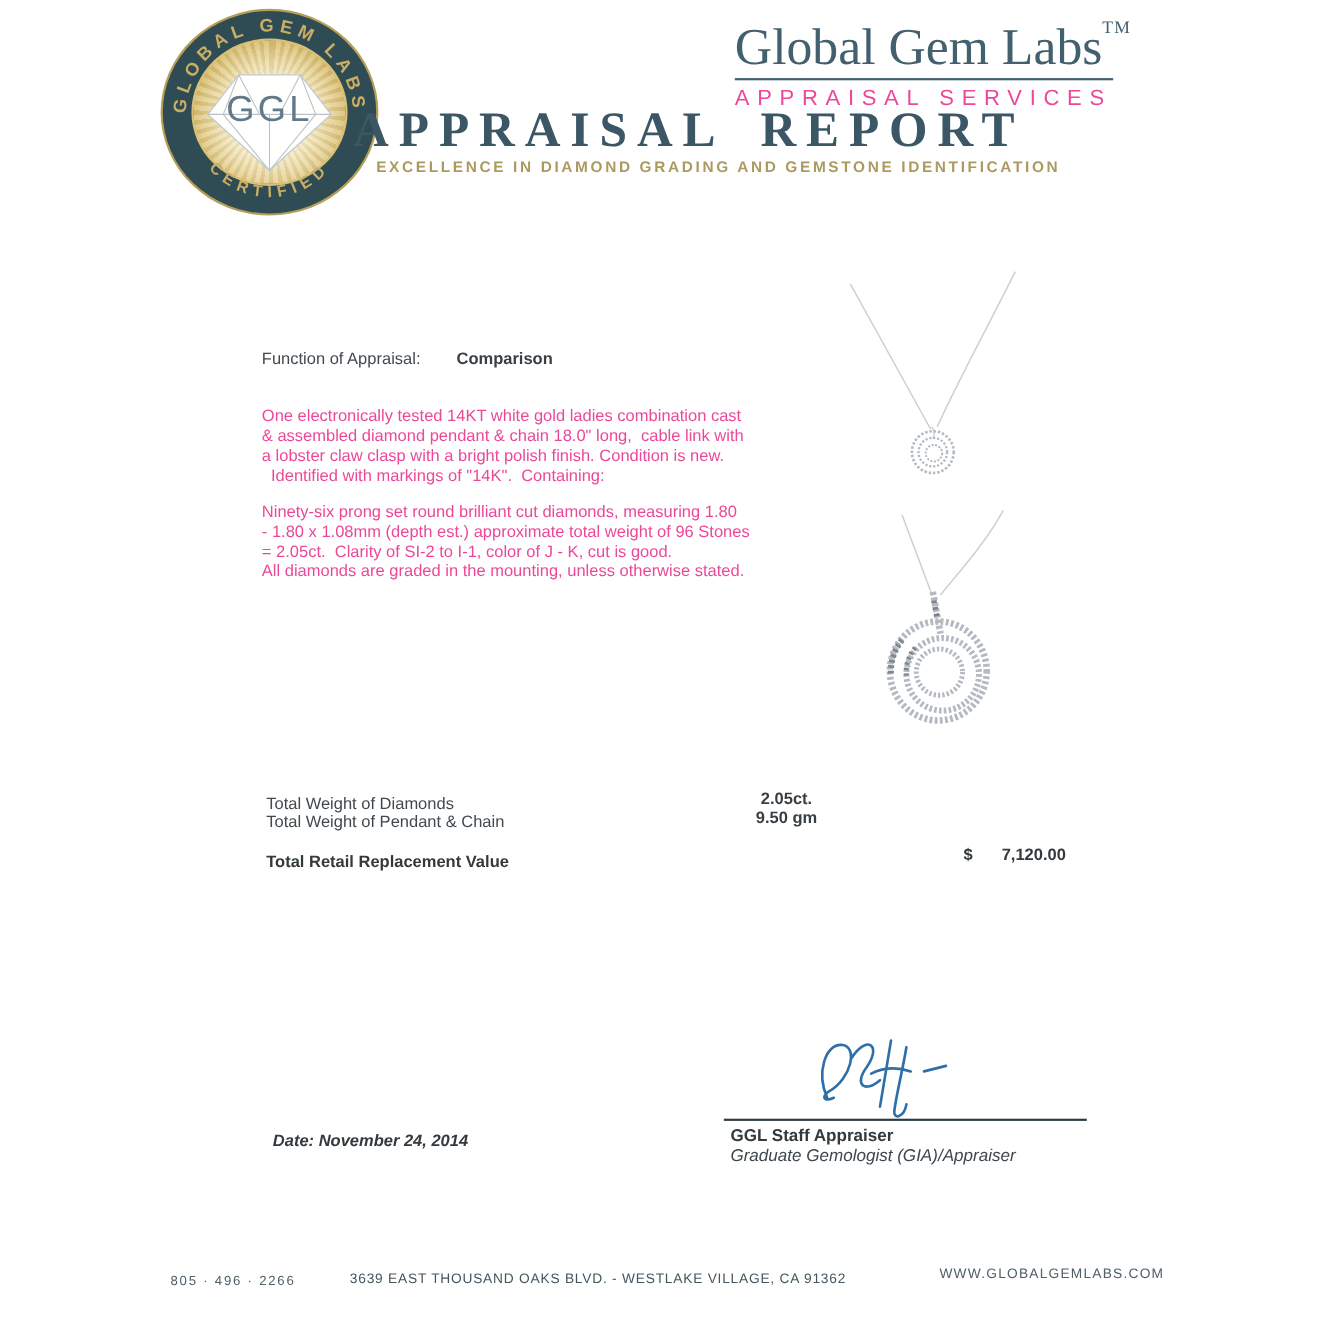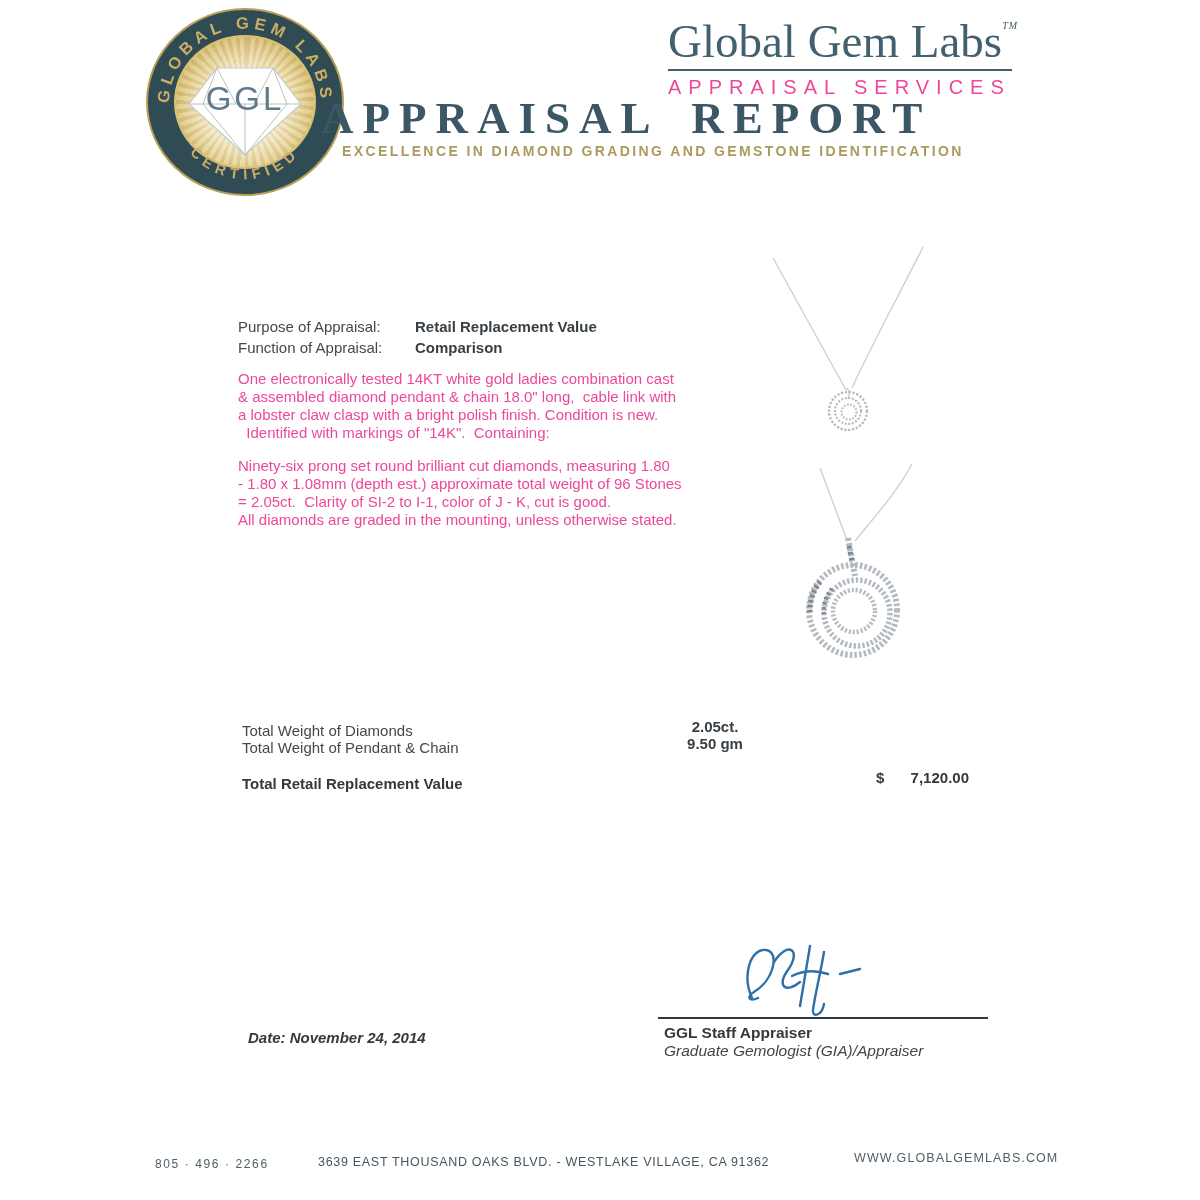--- a/index.html
+++ b/index.html
@@ -37,21 +37,21 @@
     fill:#62798a; text-anchor:middle;
   }
   .diamond-line { stroke:#b9c2c9; stroke-width:1; fill:none; }
 
   
   .brand { position:absolute; left:668px; top:0px; width:350px; }
   .brand-name {
     font-family:"Liberation Serif", serif; font-size:47px; line-height:52px;
     color:#42606e; white-space:nowrap;
   }
-  .brand-name sup { font-size:10px; letter-spacing:1px; vertical-align:28px;font-style:italic; }
+  .brand-name sup { font-size:16px; letter-spacing:1px; vertical-align:28px; }
   .brand-rule { width:344px; border-top:2px solid #42606e; margin-top:2px; }
   .brand-division {
     margin-top:5px; font-size:20px; letter-spacing:7px; color:#ec4899; white-space:nowrap;
   }
 
   
   .report-title {
     position:absolute; left:321px; top:92px; width:700px;
     font-family:"Liberation Serif", serif; font-weight:bold;
     font-size:45px; letter-spacing:9px; word-spacing:14px; color:#3b5765; white-space:nowrap;
@@ -148,24 +148,20 @@
     <div class="brand-name"><span>Global Gem Labs</span><sup>TM</sup></div>
     <div class="brand-rule"></div>
     <div class="brand-division">APPRAISAL SERVICES</div>
   </div>
 
   <div class="report-title">APPRAISAL REPORT</div>
   <div class="report-tagline">EXCELLENCE IN DIAMOND GRADING AND GEMSTONE IDENTIFICATION</div>
 
   <div class="fields">
     <div class="field-row">
-      <span class="field-label">Purpose of Appraisal:</span>
-      <span class="field-value">Retail Replacement Value</span>
-    </div>
-    <div class="field-row">
       <span class="field-label">Function of Appraisal:</span>
       <span class="field-value">Comparison</span>
     </div>
   </div>
 
   <div class="para p1">One electronically tested 14KT white gold ladies combination cast
 &amp; assembled diamond pendant &amp; chain 18.0" long,  cable link with
 a lobster claw clasp with a bright polish finish. Condition is new.
   Identified with markings of "14K".  Containing:</div>
   <div class="para p2">Ninety-six prong set round brilliant cut diamonds, measuring 1.80

